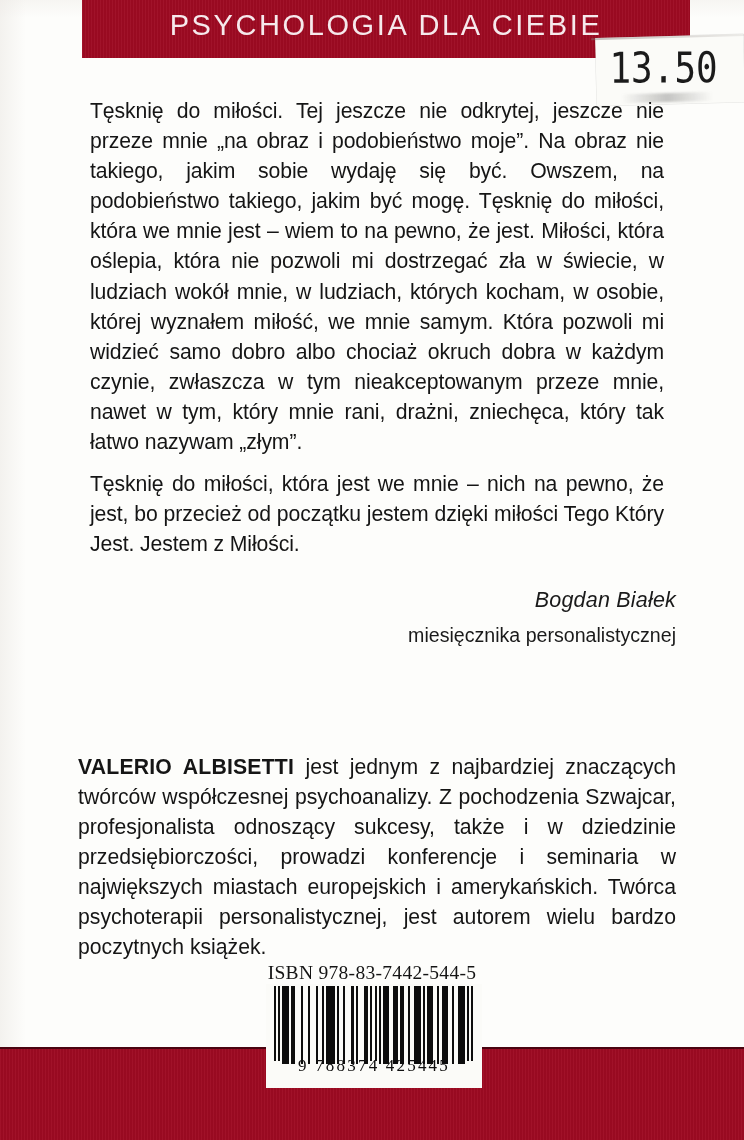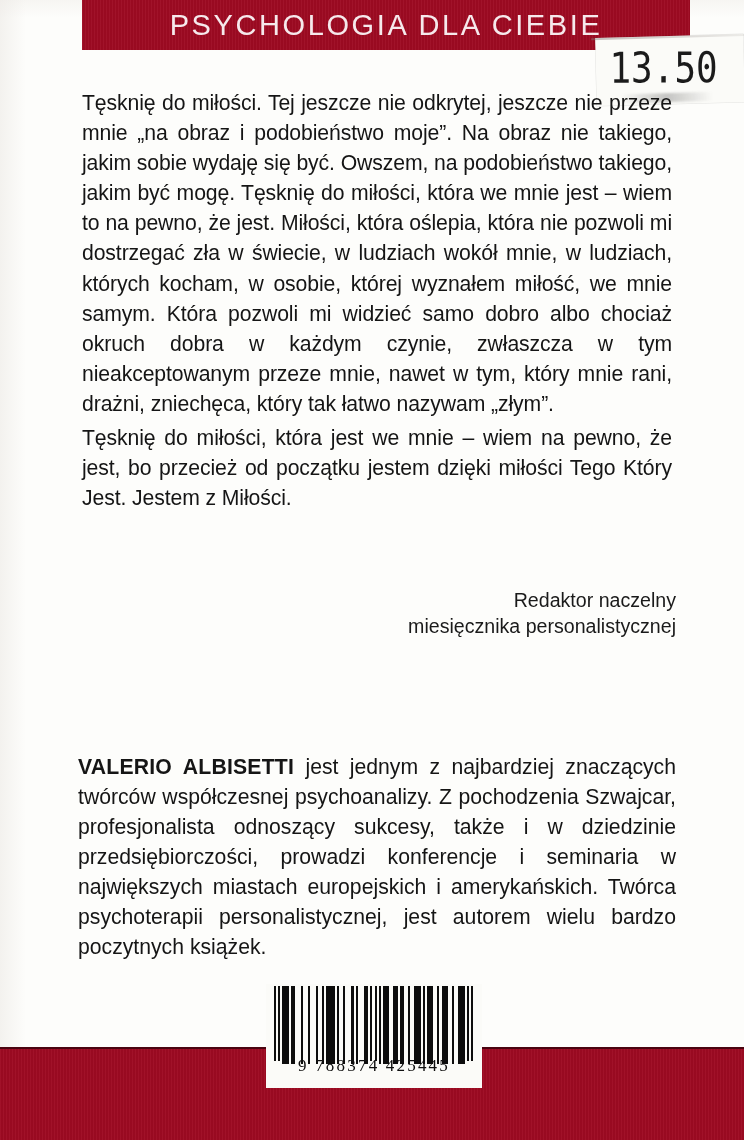--- a/index.html
+++ b/index.html
@@ -26,21 +26,21 @@
       linear-gradient(180deg, rgba(240,238,233,0.5) 0px, rgba(255,255,255,0) 18px);
     pointer-events: none;
   }
 
   
   .top-banner {
     position: absolute;
     left: 82px;
     top: 0;
     width: 608px;
-    height: 50px;
+    height: 58px;
     background: #9e0a22;
     background-image:
       repeating-linear-gradient(90deg, rgba(255,255,255,0.035) 0px, rgba(255,255,255,0.035) 1px, rgba(0,0,0,0.03) 1px, rgba(0,0,0,0.03) 3px);
   }
   .series-title {
     position: absolute;
     left: 0;
     right: 0;
     top: 9px;
     text-align: center;
@@ -97,21 +97,21 @@
     position: absolute;
     left: 78px;
     top: 84px;
     width: 598px;
     font-size: 21.2px;
     line-height: 30.1px;
     color: #151515;
     letter-spacing: -0.1px;
   }
   .quote-para {
-    margin: 4px;
+    margin: 12px;
     text-align: justify;
     text-justify: inter-word;
   }
   .quote-para.last-loose {
     text-align: left;
   }
 
   
   .signature {
     position: absolute;
@@ -221,32 +221,33 @@
     <div class="series-title">PSYCHOLOGIA DLA CIEBIE</div>
   </div>
 
   <div class="price-sticker">
     <div class="price-value">13.50</div>
     <div class="sticker-smudge"></div>
   </div>
 
   <div class="quote-block">
     <p class="quote-para">Tęsknię do miłości. Tej jeszcze nie odkrytej, jeszcze nie przeze mnie „na obraz i podobieństwo moje”. Na obraz nie takiego, jakim sobie wydaję się być. Owszem, na podobieństwo takiego, jakim być mogę. Tęsknię do miłości, która we mnie jest – wiem to na pewno, że jest. Miłości, która oślepia, która nie pozwoli mi dostrzegać zła w świecie, w ludziach wokół mnie, w ludziach, których kocham, w osobie, której wyznałem miłość, we mnie samym. Która pozwoli mi widzieć samo dobro albo chociaż okruch dobra w każdym czynie, zwłaszcza w tym nieakceptowanym przeze mnie, nawet w tym, który mnie rani, drażni, zniechęca, który tak łatwo nazywam „złym”.</p>
-    <p class="quote-para">Tęsknię do miłości, która jest we mnie – wiem na pewno, że jest, bo przecież od początku jestem dzięki miłości Tego Który Jest. Jestem z Miłości.</p>
+    <p class="quote-para">Tęsknię do miłości, która jest we mnie – nich na pewno, że jest, bo przecież od początku jestem dzięki miłości Tego Który Jest. Jestem z Miłości.</p>
   </div>
 
   <div class="signature">
-    <span class="sig-line">Redaktor naczelny</span>
+    <div class="sig-name">Bogdan Białek</div>
     <span class="sig-line">miesięcznika personalistycznej</span>
   </div>
 
   <div class="bio-block">
     <span class="bio-name">VALERIO ALBISETTI</span><span> jest jednym z najbardziej znaczących twórców współczesnej psychoanalizy. Z pochodzenia Szwajcar, profesjonalista odnoszący sukcesy, także i w dziedzinie przedsiębiorczości, prowadzi konferencje i seminaria w największych miastach europejskich i amerykańskich. Twórca psychoterapii personalistycznej, jest autorem wielu bardzo poczytnych książek.</span>
   </div>
 
+  <div class="isbn-text">ISBN 978-83-7442-544-5</div>
 
   <div class="barcode-box">
     <div class="barcode-bars" id="barcode-bars">
         <span class="bar guard" style="width:1.0526315789473684%"></span>
         <span class="sp" style="width:1.0526315789473684%"></span>
         <span class="bar guard" style="width:1.0526315789473684%"></span>
         <span class="sp" style="width:1.0526315789473684%"></span>
         <span class="bar" style="width:1.0526315789473684%"></span>
         <span class="bar" style="width:1.0526315789473684%"></span>
         <span class="bar" style="width:1.0526315789473684%"></span>

